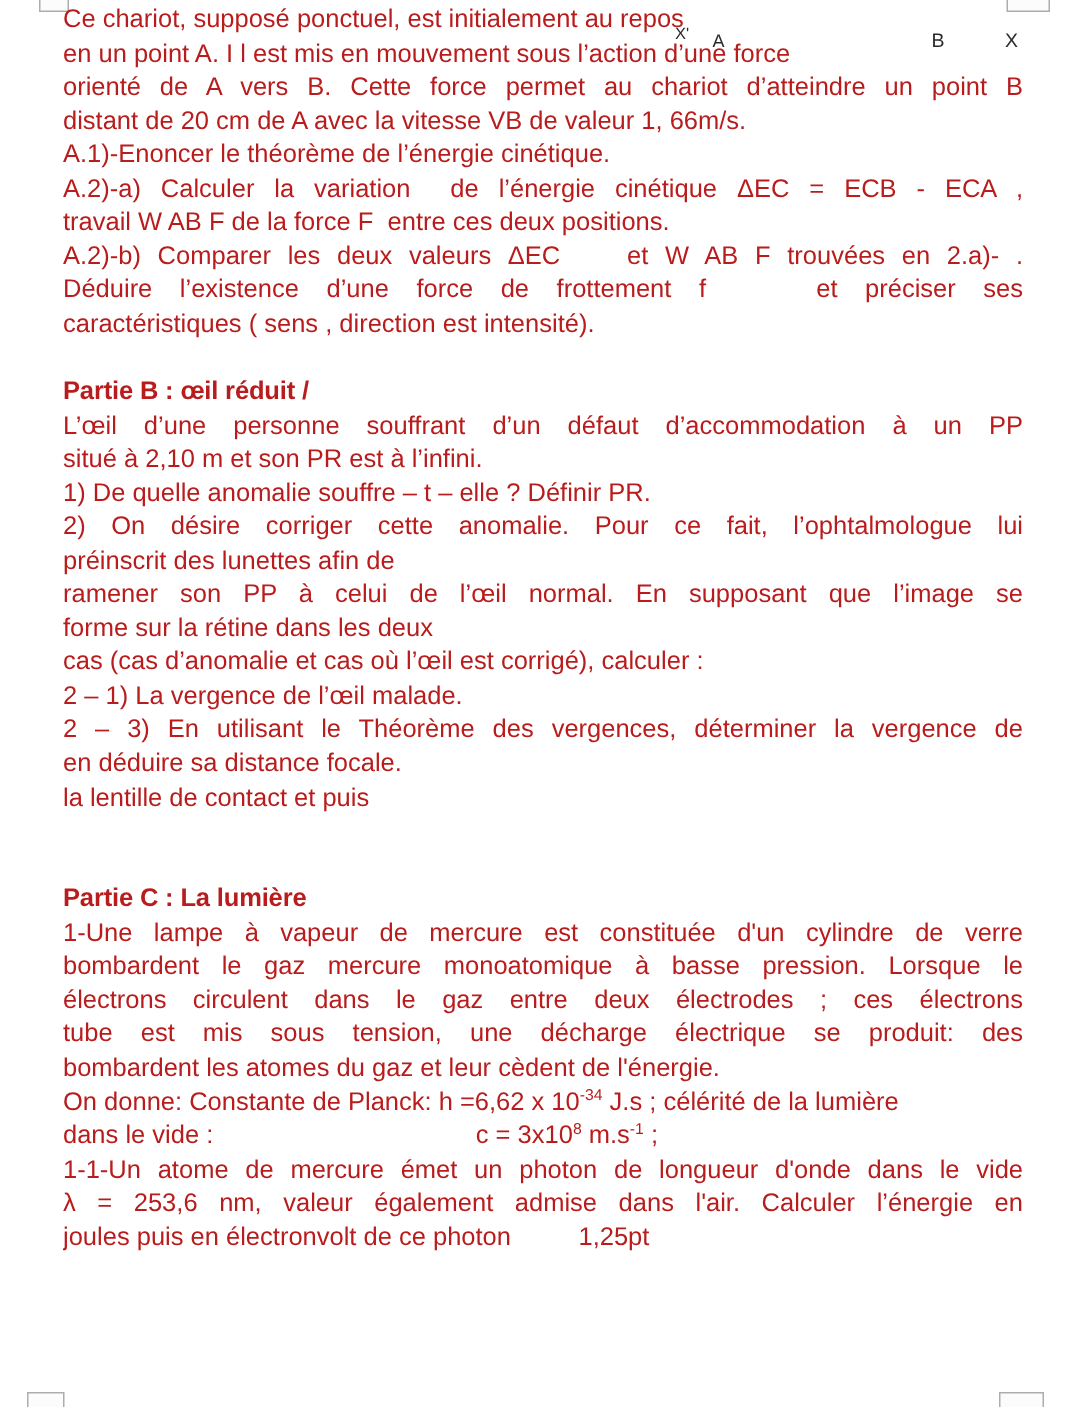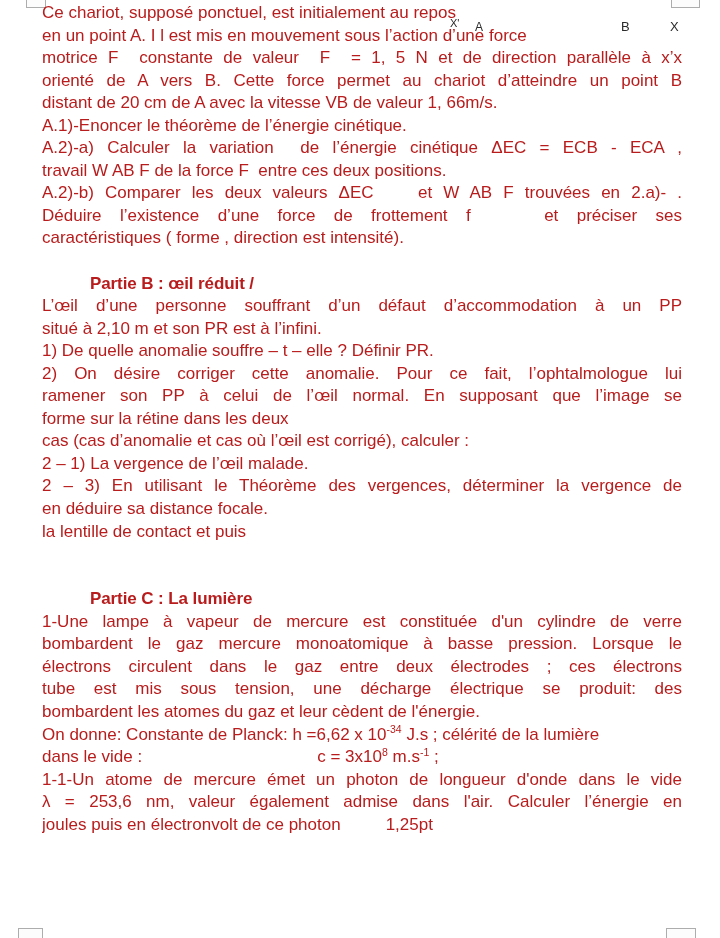--- a/index.html
+++ b/index.html
@@ -28,21 +28,20 @@
     white-space: pre-wrap;
     overflow: hidden;
   }
   .line.j {
     text-align: justify;
     text-align-last: justify;
   }
   .line.b {
     font-weight: bold;
     letter-spacing: -0.1px;
-    margin-left: 48px;
   }
   .sup {
     font-size: 10.5px;
     position: relative;
     top: -6.5px;
   }
   .spacer { display: inline-block; }
   .axis-label {
     position: absolute;
     color: #2b2b2b;
@@ -73,35 +72,35 @@
   <div class="handle h-br"></div>
 
   <span class="axis-label al-xp">X'</span>
   <span class="axis-label al-a">A</span>
   <span class="axis-label al-b">B</span>
   <span class="axis-label al-x">X</span>
 
   <div class="text-col">
       <div class="line">Ce chariot, supposé ponctuel, est initialement au repos</div>
       <div class="line">en un point A. I l est mis en mouvement sous l’action d’une force</div>
-      <div class="line j">motrice F  constante de valeur  F  = 1, 5 N et de direction parallèle à x’x</div>
       <div class="line j">orienté de A vers B. Cette force permet au chariot d’atteindre un point B</div>
       <div class="line">distant de 20 cm de A avec la vitesse VB de valeur 1, 66m/s.</div>
       <div class="line">A.1)-Enoncer le théorème de l’énergie cinétique.</div>
       <div class="line j">A.2)-a) Calculer la variation  de l’énergie cinétique ΔEC = ECB - ECA ,</div>
       <div class="line">travail W AB F de la force F  entre ces deux positions.</div>
       <div class="line j">A.2)-b) Comparer les deux valeurs ΔEC    et W AB F trouvées en 2.a)- .</div>
       <div class="line j">Déduire l’existence d’une force de frottement f    et préciser ses</div>
-      <div class="line">caractéristiques ( forme , direction est intensité).</div>
+      <div class="line">caractéristiques ( sens , direction est intensité).</div>
       <div class="line"></div>
       <div class="line b">Partie B : œil réduit /</div>
       <div class="line j">L’œil d’une personne souffrant d’un défaut d’accommodation à un PP</div>
       <div class="line">situé à 2,10 m et son PR est à l’infini.</div>
       <div class="line">1) De quelle anomalie souffre – t – elle ? Définir PR.</div>
       <div class="line j">2) On désire corriger cette anomalie. Pour ce fait, l’ophtalmologue lui</div>
+      <div class="line">préinscrit des lunettes afin de</div>
       <div class="line j">ramener son PP à celui de l’œil normal. En supposant que l’image se</div>
       <div class="line">forme sur la rétine dans les deux</div>
       <div class="line">cas (cas d’anomalie et cas où l’œil est corrigé), calculer :</div>
       <div class="line">2 – 1) La vergence de l’œil malade.</div>
       <div class="line j">2 – 3) En utilisant le Théorème des vergences, déterminer la vergence de</div>
       <div class="line">en déduire sa distance focale.</div>
       <div class="line">la lentille de contact et puis</div>
       <div class="line"></div>
       <div class="line"></div>
       <div class="line b">Partie C : La lumière</div>

